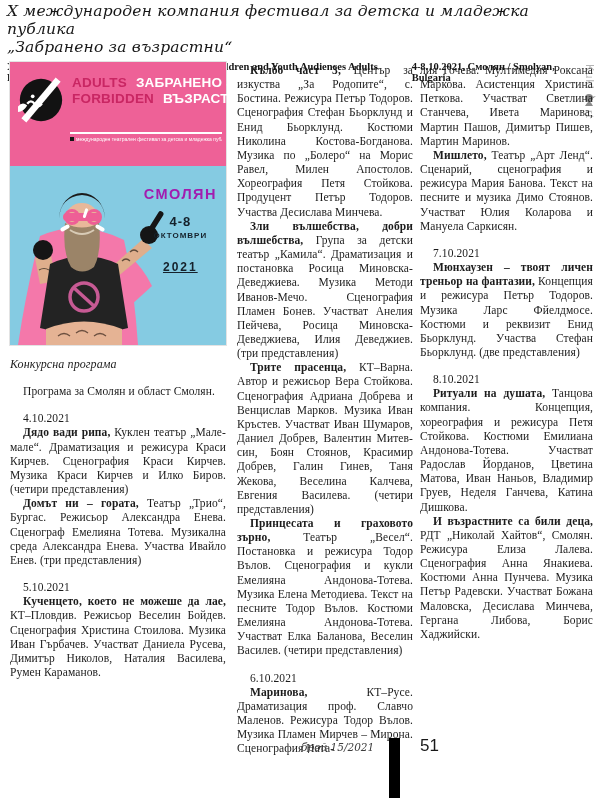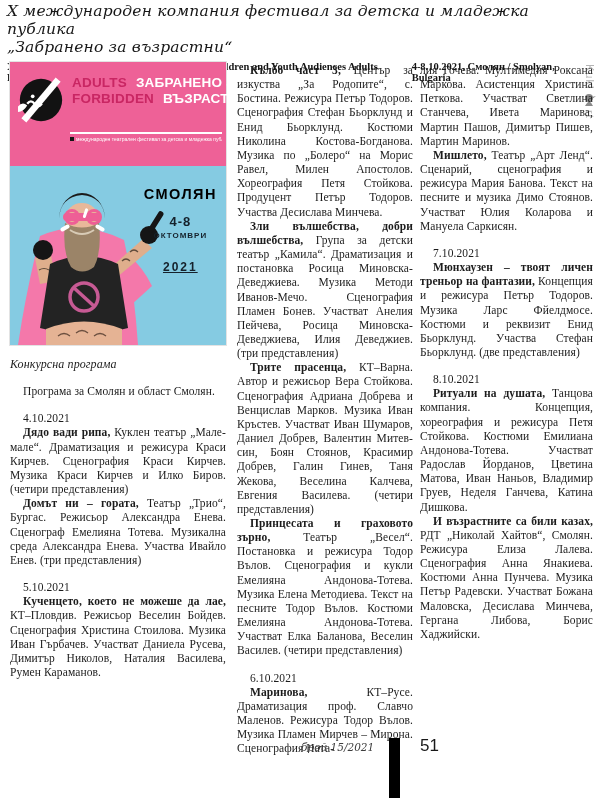--- a/index.html
+++ b/index.html
@@ -28,21 +28,21 @@
                  font-size:13.5px;line-height:16px;letter-spacing:.2px;white-space:nowrap;}
   .poster-titles .en{color:#c92663;}
   .poster-titles .bg{color:#ffffff;margin-left:5px;}
   .poster-tagline{margin:9px 0 0 52px;width:152px;border-top:2px solid #ffffff;padding-top:2px;
                   font-family:"Liberation Sans",sans-serif;font-size:5px;line-height:6px;color:#ffffff;
                   display:flex;align-items:center;gap:2px;white-space:nowrap;overflow:hidden;}
   .tag-dot{width:4px;height:4px;background:#141414;flex:0 0 auto;}
   .poster-bottom{position:relative;background:#85cbe2;height:179px;overflow:hidden;}
   .poster-city{position:absolute;right:9px;top:20px;text-align:center;
                font-family:"Liberation Sans",sans-serif;font-weight:700;z-index:2;}
-  .city{color:#000000;font-size:14.5px;letter-spacing:1.5px;}
+  .city{color:#a21caf;font-size:14.5px;letter-spacing:1.5px;}
   .dates{color:#15212b;font-size:13px;margin-top:12px;letter-spacing:1px;}
   .month{color:#15212b;font-size:8px;letter-spacing:1px;margin-top:2px;}
   .year{color:#15212b;font-size:12px;margin-top:20px;letter-spacing:2px;text-decoration:underline;}
   .poster-figure{position:absolute;left:0;bottom:0;z-index:1;}
 
   
   .col{position:absolute;text-align:justify;font-size:11.5px;line-height:14.15px;
        letter-spacing:.1px;color:#1c1c1c;}
   .col-left{left:10px;top:357px;width:216px;}
   .col-middle{left:237px;top:63px;width:176px;}
@@ -175,20 +175,20 @@
     <p class="para"><b>Маринова,</b><span> КТ–Русе. Драматизация проф. Славчо Маленов. Режисура Тодор Вълов. Музика Пламен Мирчев – Мирона. Сценография Ната-</span></p>
   </div>
 
   <div class="col col-right">
     <p class="para no-indent"><span>лия Гочева. Мултимедия Роксана Маркова. Асистенция Христина Петкова. Участват Светлина Станчева, Ивета Маринова, Мартин Пашов, Димитър Пишев, Мартин Маринов.</span></p>
     <p class="para"><b>Мишлето,</b><span> Театър „Арт Ленд“. Сценарий, сценография и режисура Мария Банова. Текст на песните и музика Димо Стоянов. Участват Юлия Коларова и Мануела Саркисян.</span></p>
     <p class="date">7.10.2021</p>
     <p class="para"><b>Мюнхаузен – твоят личен треньор на фантазии,</b><span> Концепция и режисура Петър Тодоров. Музика Ларс Фйелдмосе. Костюми и реквизит Енид Бьорклунд. Участва Стефан Бьорклунд. (две представления)</span></p>
     <p class="date">8.10.2021</p>
     <p class="para"><b>Ритуали на душата,</b><span> Танцова компания. Концепция, хореография и режисура Петя Стойкова. Костюми Емилиана Андонова-Тотева. Участват Радослав Йорданов, Цветина Матова, Иван Наньов, Владимир Груев, Неделя Ганчева, Катина Дишкова.</span></p>
-    <p class="para"><b>И възрастните са били казах,</b><span> РДТ „Николай Хайтов“, Смолян. Режисура Елиза Лалева. Сценография Анна Янакиева. Костюми Анна Пунчева. Музика Петър Радевски. Участват Божана Маловска, Десислава Минчева, Гергана Либова, Борис Хаджийски.</span></p>
+    <p class="para"><b>И възрастните са били деца,</b><span> РДТ „Николай Хайтов“, Смолян. Режисура Елиза Лалева. Сценография Анна Янакиева. Костюми Анна Пунчева. Музика Петър Радевски. Участват Божана Маловска, Десислава Минчева, Гергана Либова, Борис Хаджийски.</span></p>
   </div>
 
   <div class="footer-issue">брой 15/2021</div>
   <div class="footer-bar"></div>
   <div class="footer-page">51</div>
 
 </div>
 
 </body></html>

